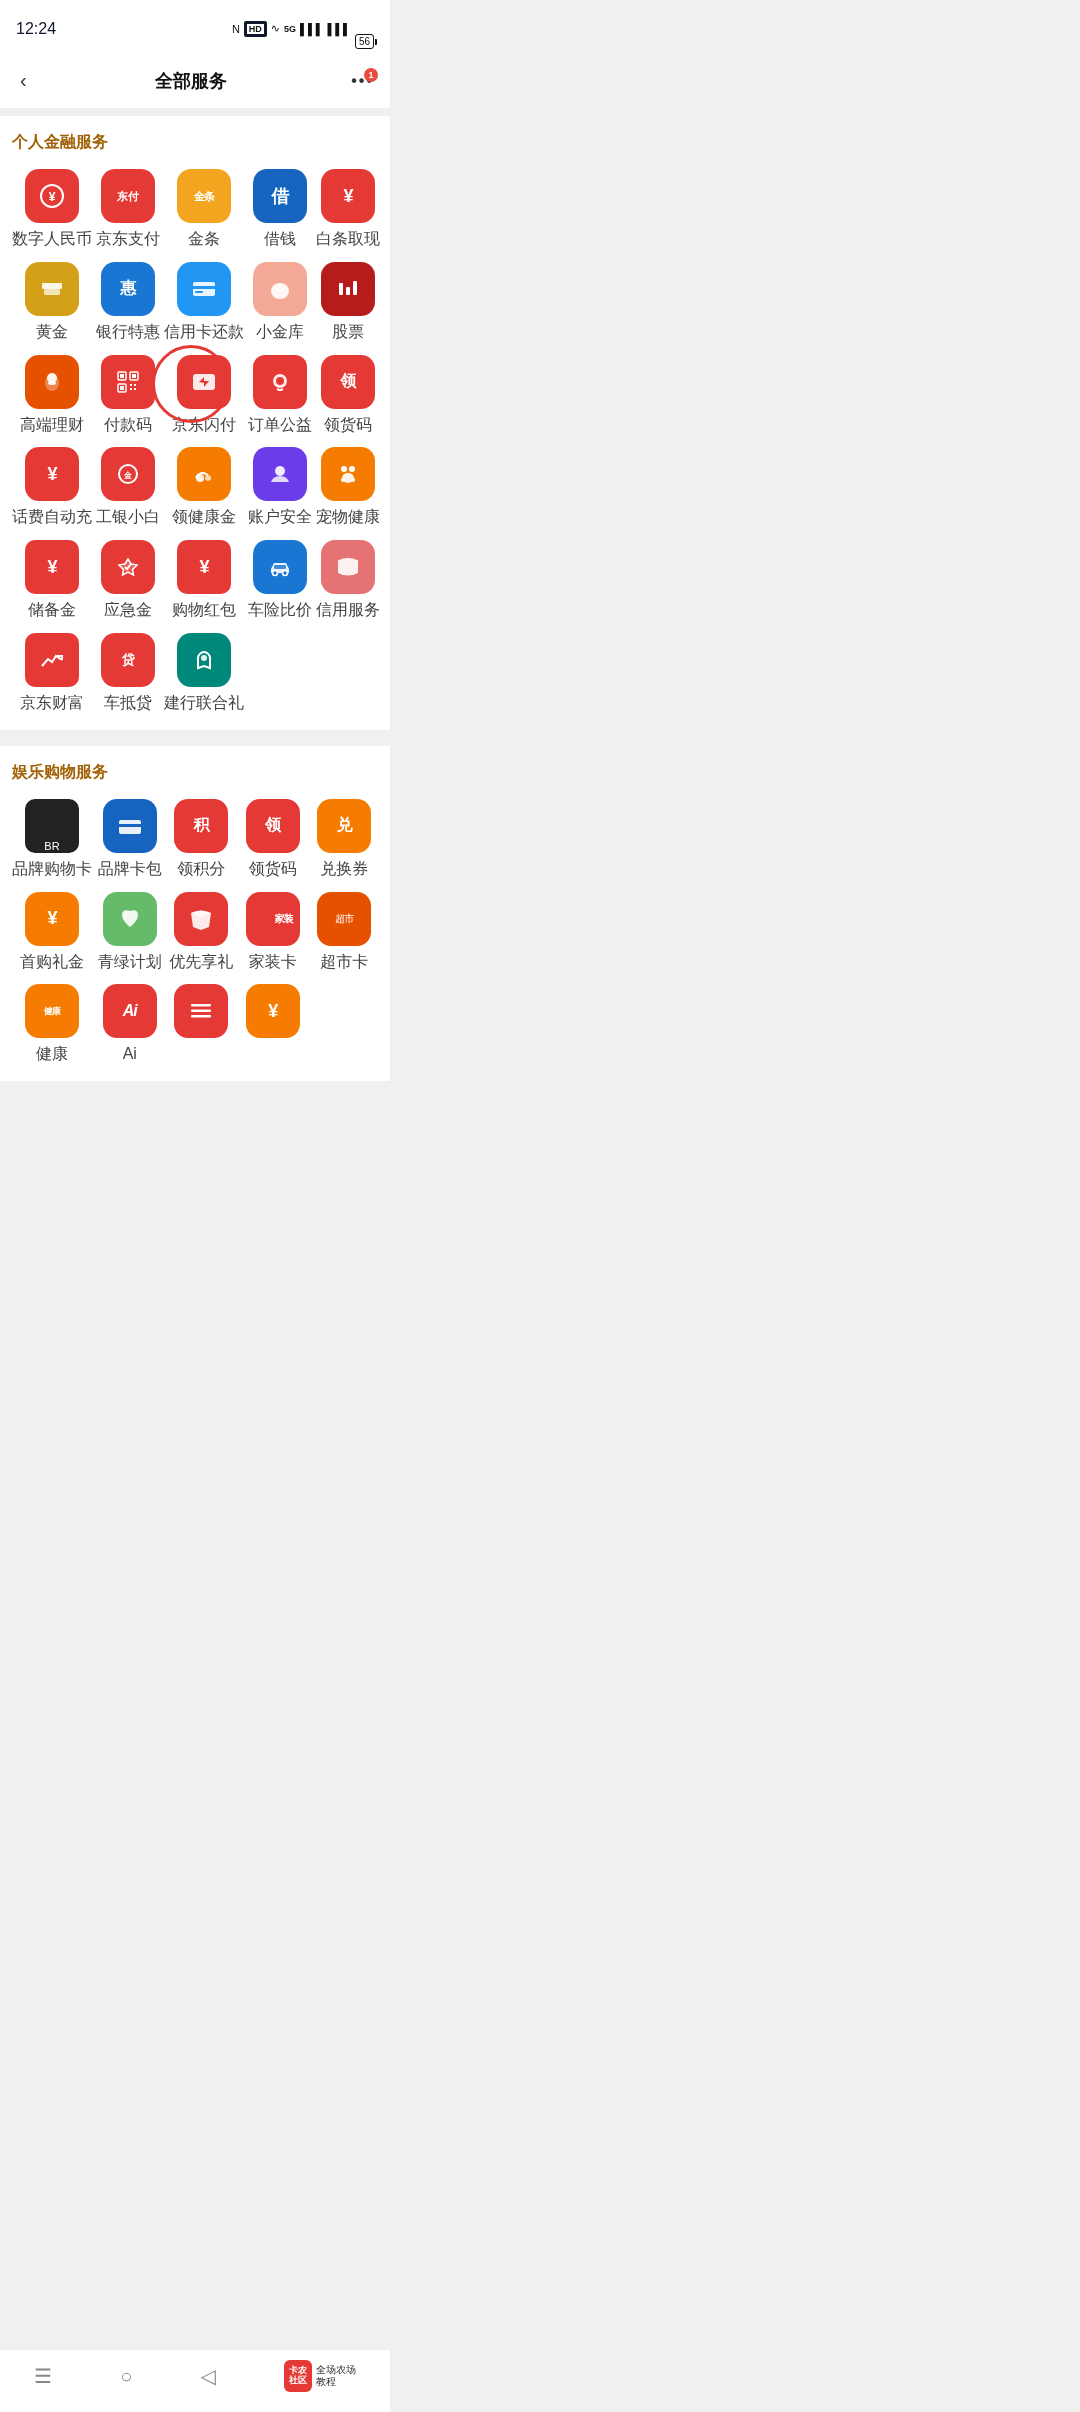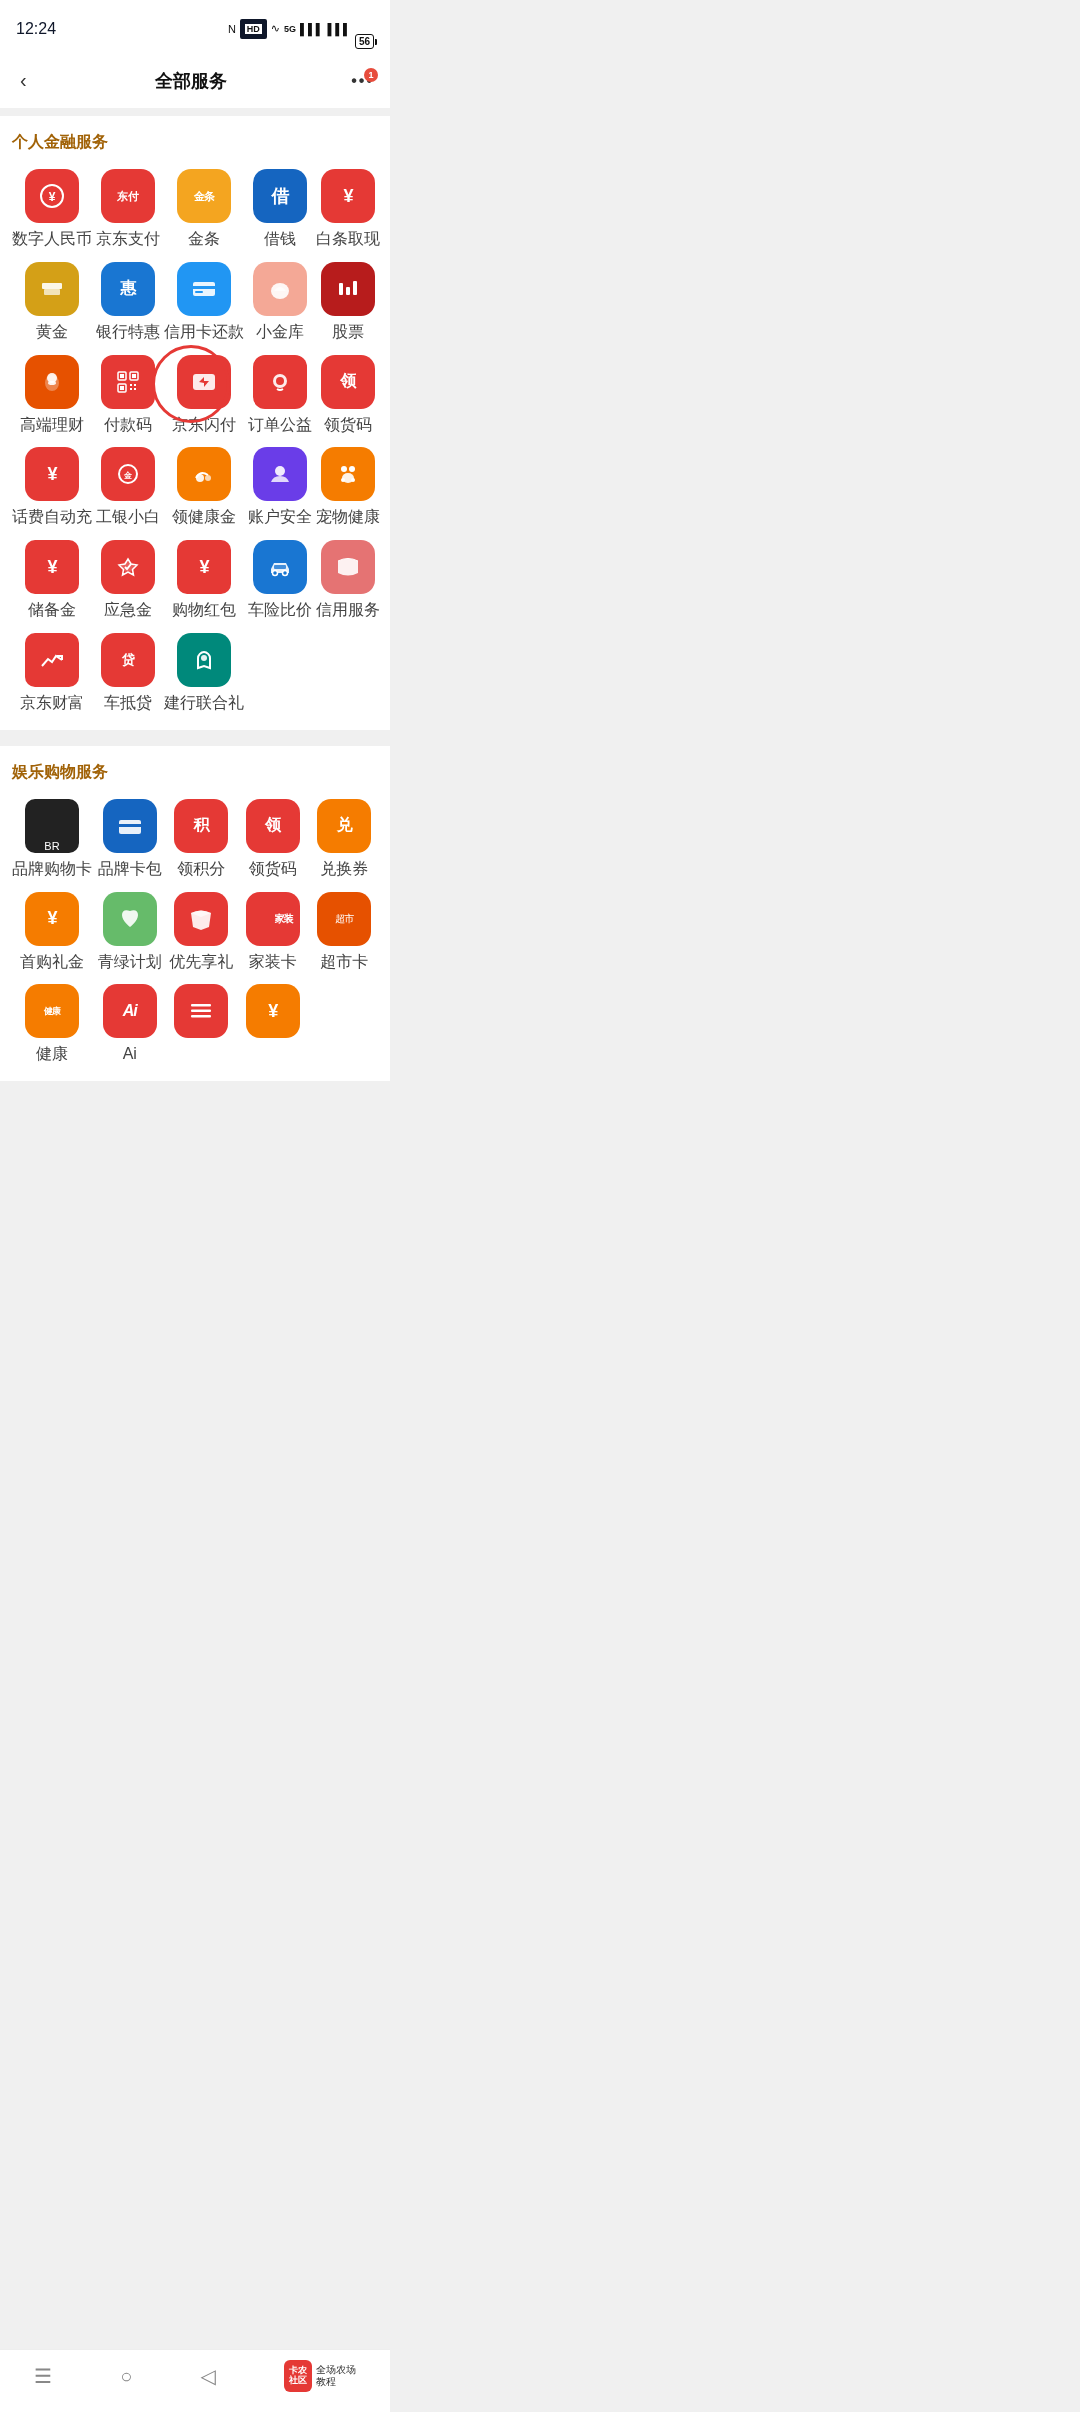--- a/index.html
+++ b/index.html
@@ -33,21 +33,21 @@
       font-size: 11px;
       color: #111;
     }
     .battery-box {
       display: inline-flex;
       align-items: center;
       border: 1.5px solid #111;
       border-radius: 3px;
       padding: 1px 3px;
       font-size: 10px;
-      font-weight: 700;
+      font-weight: 400;
       position: relative;
       margin-top: 26px;
     }
     .battery-box::after {
       content: '';
       position: absolute;
       right: -4px;
       top: 50%;
       transform: translateY(-50%);
       width: 2px;
@@ -233,21 +233,21 @@
   </style>
 </head>
 <body>
 
 <div class="content-area">
 
   <div class="status-bar">
     <span class="status-time">12:24</span>
     <div class="status-icons">
       <span>N</span>
-      <span style="border:5px solid #0f172a;border-radius:2px;padding:0 2px;font-size:9px;font-weight:700;">HD</span>
+      <span style="border:3px solid #0f172a;border-radius:2px;padding:0 2px;font-size:9px;font-weight:700;">HD</span>
       <span>∿</span>
       <span style="font-size:9px;font-weight:700;">5G</span>
       <span>▌▌▌</span>
       <span>▌▌▌</span>
       <span class="battery-box">56</span>
     </div>
   </div>
 
   <div class="header">
     <span class="header-back">‹</span>

